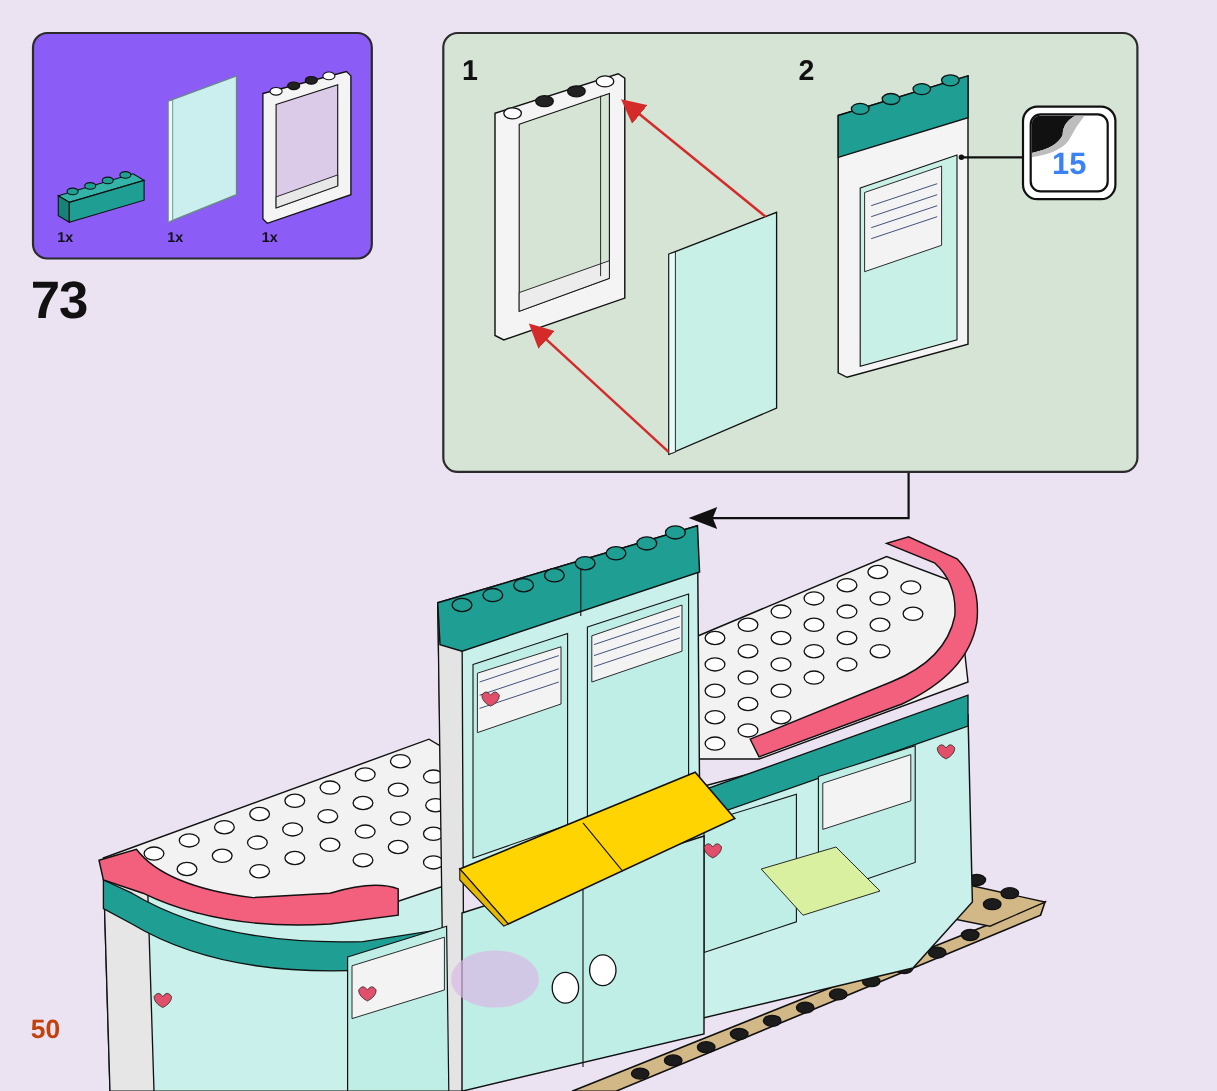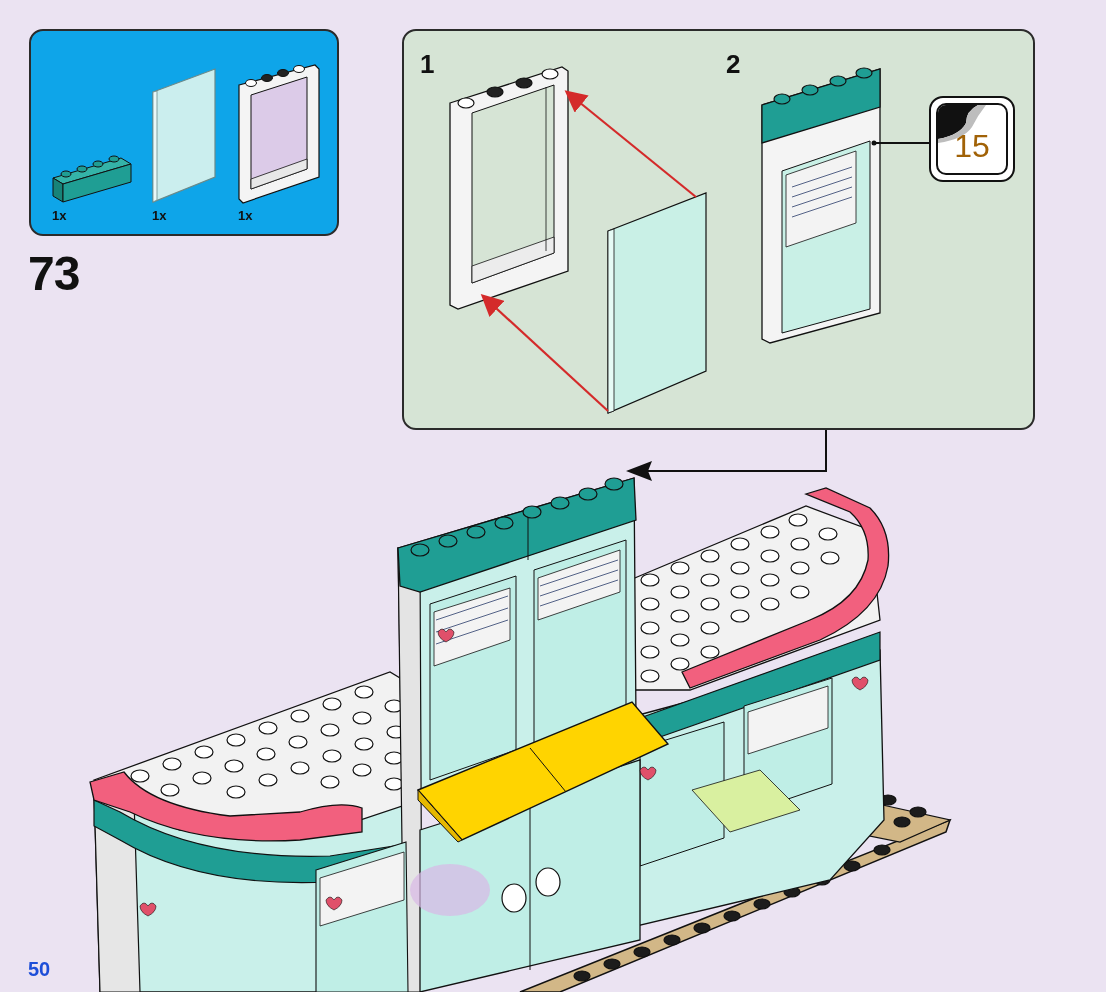--- a/index.html
+++ b/index.html
@@ -1,25 +1,25 @@
 <!DOCTYPE html>
 <html><head>
 <meta charset="utf-8">
 <style>
   html, body { margin:0; padding:0; }
   body { width:1106px; height:992px; background:#ebe3f2; position:relative; overflow:hidden; font-family:"Liberation Sans", sans-serif; }
-  .parts-box { position:absolute; left:29px; top:29px; width:310px; height:207px; background:#0ea5e9; border:2px solid #2b2b2b; border-radius:14px; box-sizing:border-box; }
+  .parts-box { position:absolute; left:29px; top:29px; width:310px; height:207px; background:#8b5cf6; border:2px solid #2b2b2b; border-radius:14px; box-sizing:border-box; }
   .qty { position:absolute; top:177px; font-weight:bold; font-size:13px; color:#111; }
   .step-num { position:absolute; left:28px; top:246px; font-weight:bold; font-size:48px; color:#111; letter-spacing:-1px; }
-  .page-num { position:absolute; left:28px; top:958px; font-weight:bold; font-size:20px; color:#1d4ed8; }
+  .page-num { position:absolute; left:28px; top:923px; font-weight:bold; font-size:24px; color:#c2410c; }
   .sub-box { position:absolute; left:402px; top:29px; width:633px; height:401px; background:#d6e4d5; border:2px solid #2b2b2b; border-radius:14px; box-sizing:border-box; }
   .sub-label { position:absolute; font-weight:bold; font-size:26px; color:#111; }
   .sticker { position:absolute; left:929px; top:96px; width:86px; height:86px; background:#fff; border:2px solid #111; border-radius:14px; box-sizing:border-box; }
   .sticker-inner { position:absolute; left:5px; top:5px; right:5px; bottom:5px; border:2px solid #111; border-radius:10px; overflow:hidden; background:#fff; }
-  .sticker-num { position:absolute; left:0; right:0; bottom:8px; text-align:center; font-size:32px; color:#a16207; }
+  .sticker-num { position:absolute; left:0; right:0; bottom:8px; text-align:center; font-size:28px; color:#3b82f6;font-weight:bold; }
   svg { position:absolute; overflow:visible; }
 </style>
 </head>
 <body>
 
 <div class="parts-box">
   <svg style="left:20px;top:115px" width="90" height="60">
     <polygon points="2,32 70,12 80,18 12,38" fill="#34b3a8" stroke="#111" stroke-width="1"></polygon>
     <polygon points="2,32 12,38 12,56 2,50" fill="#178378" stroke="#111" stroke-width="1"></polygon>
     <polygon points="12,38 80,18 80,36 12,56" fill="#1f9e94" stroke="#111" stroke-width="1"></polygon>

